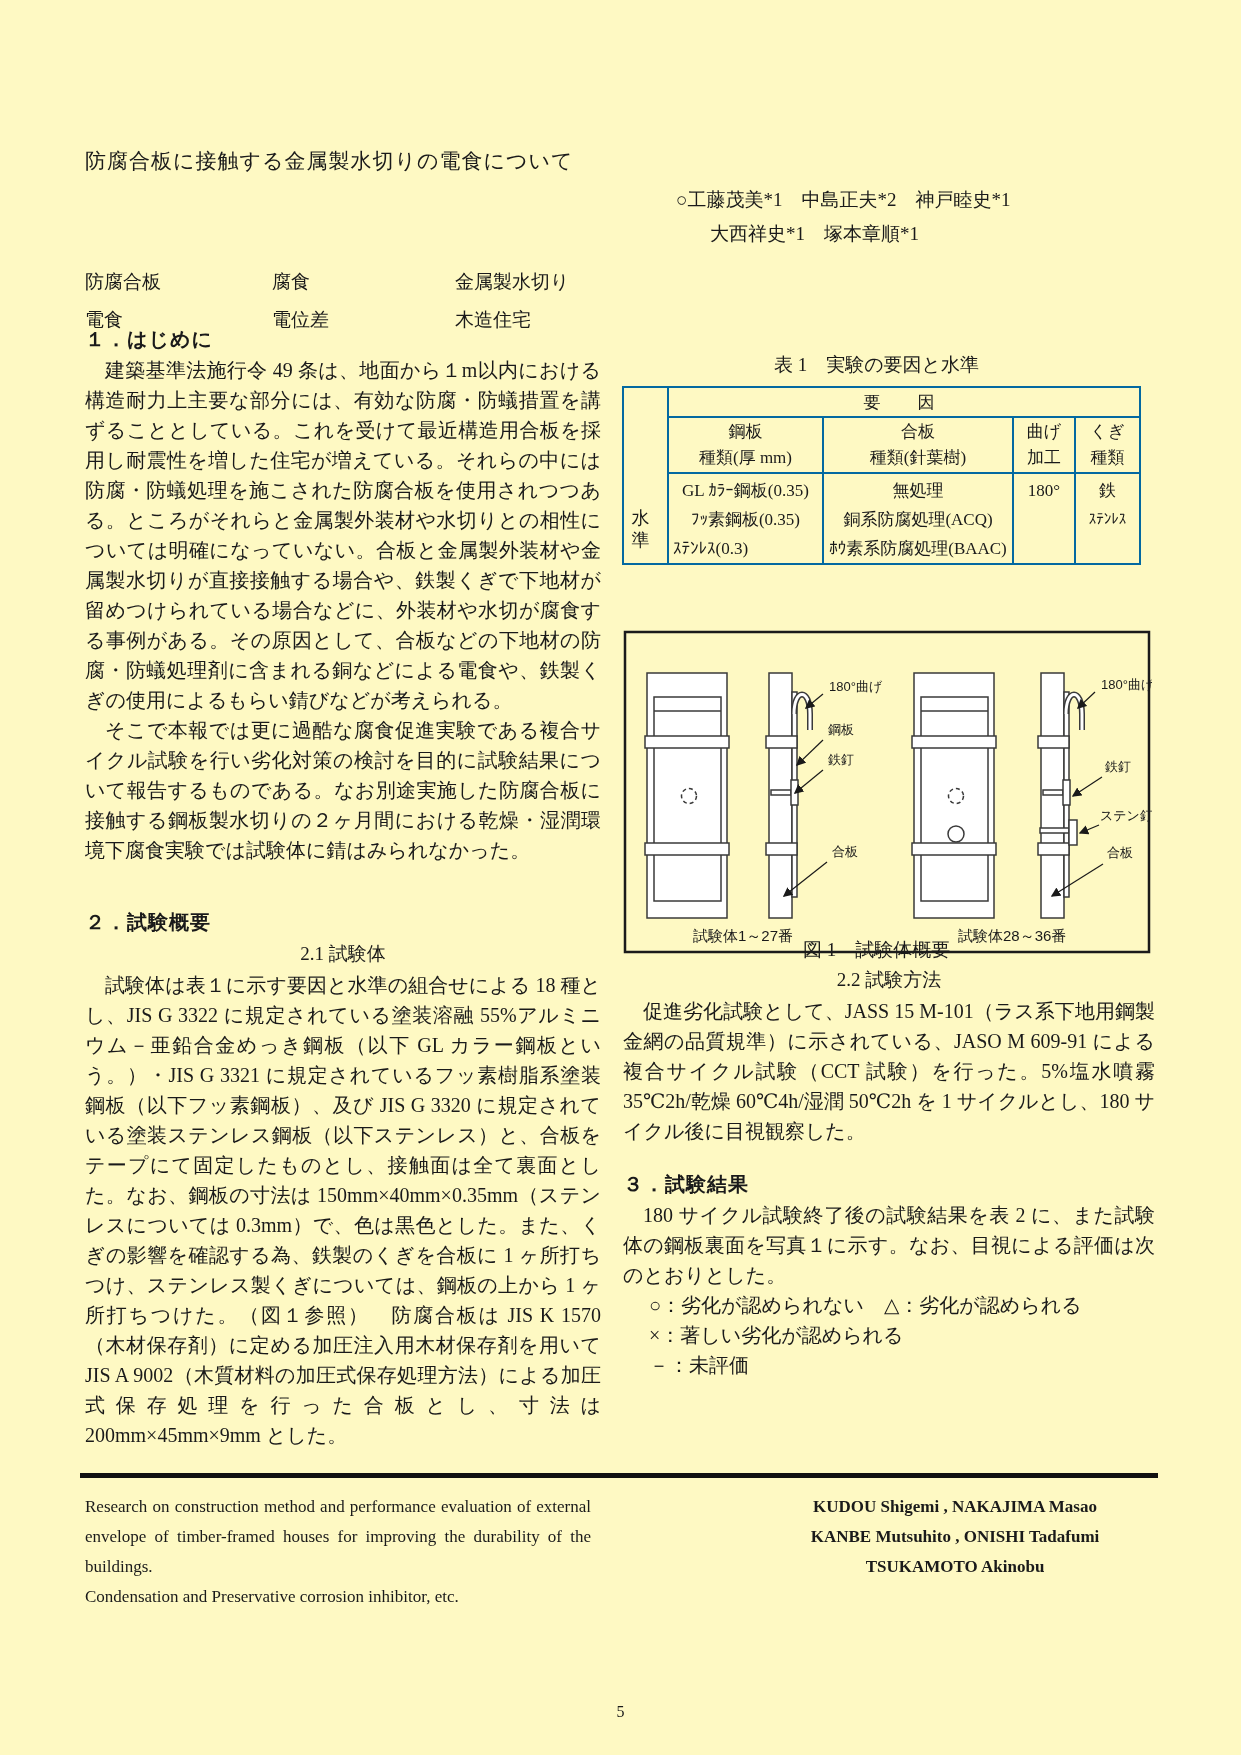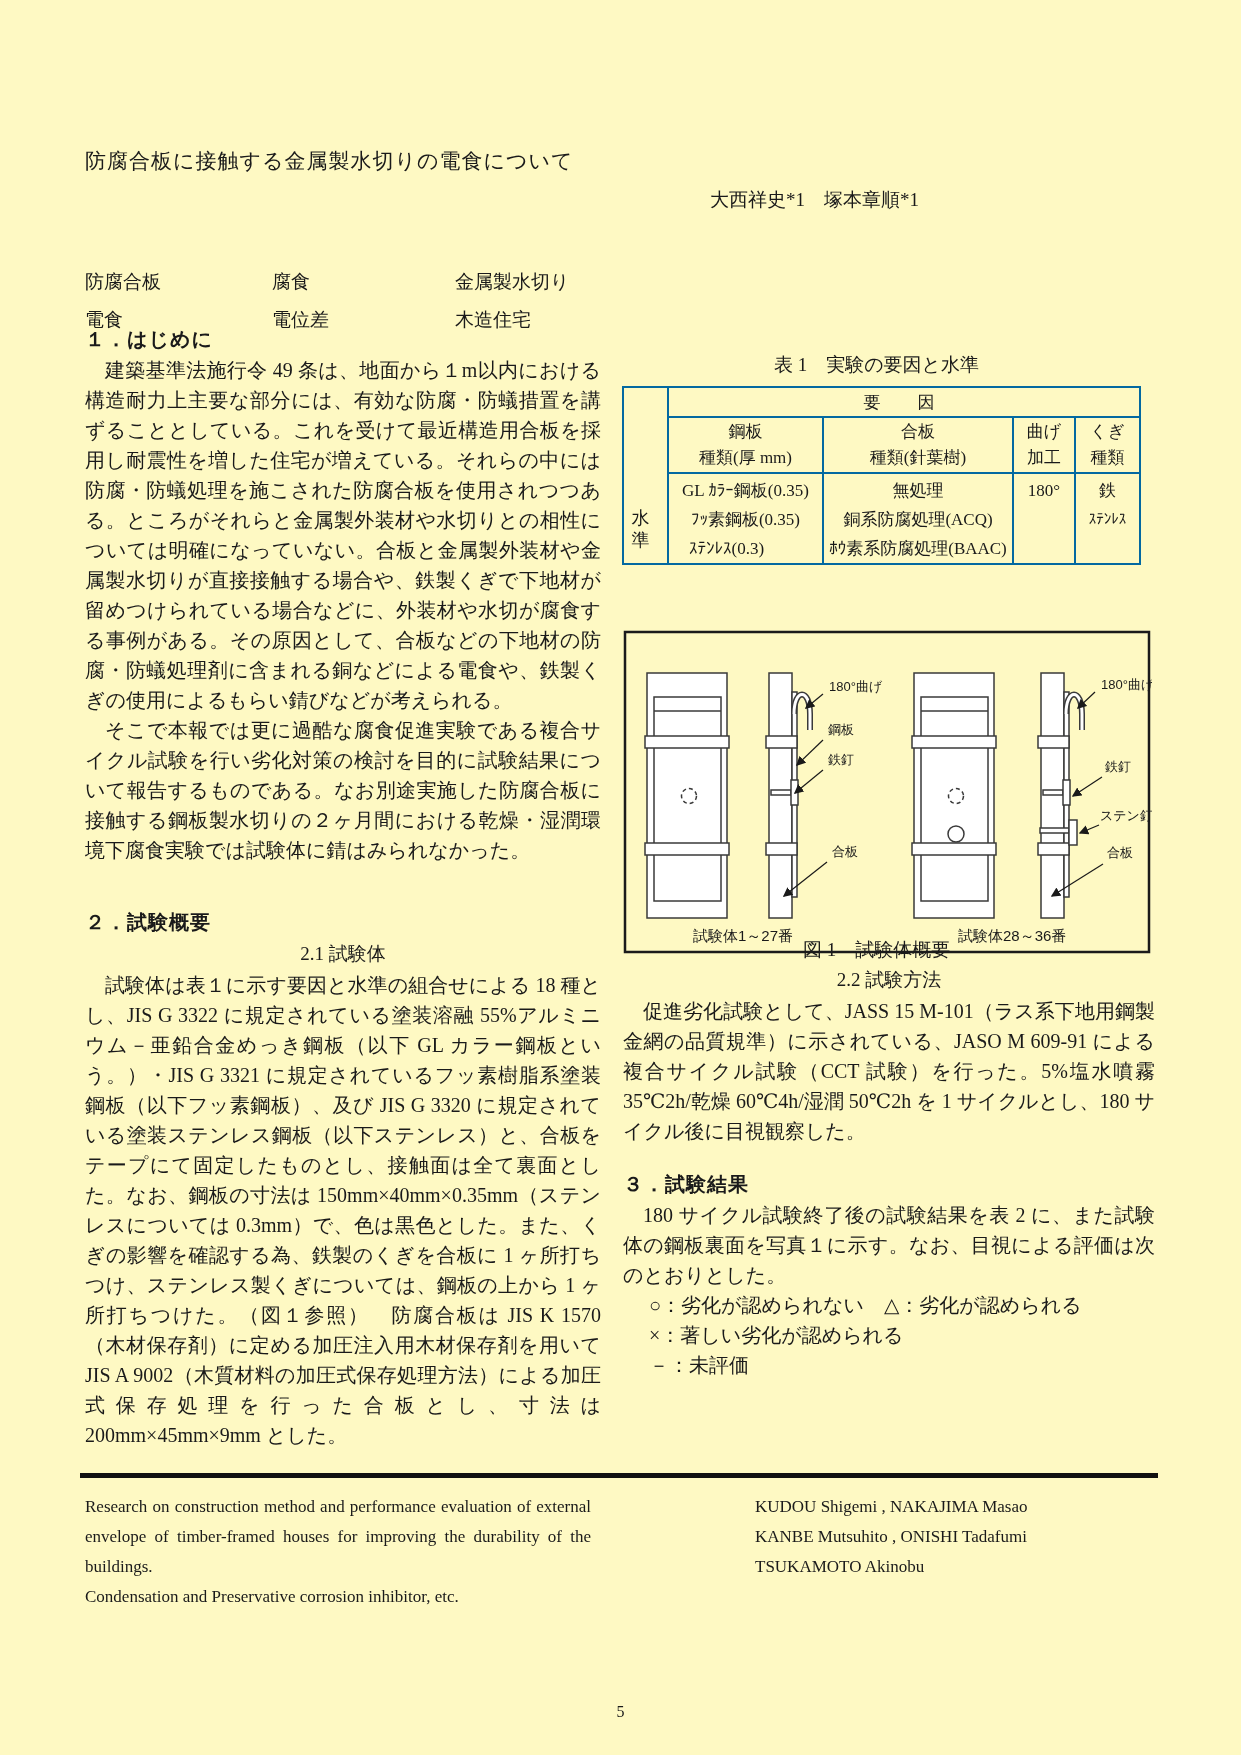--- a/index.html
+++ b/index.html
@@ -40,34 +40,35 @@
 
   .figwrap{position:absolute;left:623px;top:624px;}
   .fig-caption{position:absolute;left:623px;top:937px;width:507px;text-align:center;font-size:19px;}
   .colR1{left:623px;top:964px;width:532px;}
   .colR2{left:623px;top:1168px;width:532px;}
   .legend{margin:0;padding-left:26px;text-align:left;}
 
   .rule{position:absolute;left:80px;top:1473px;width:1078px;height:5px;background:#111;}
   .foot-left{position:absolute;left:85px;top:1492px;width:506px;font-size:17px;line-height:30px;text-align:justify;}
   .foot-left p{margin:0;}
-  .foot-right{position:absolute;left:755px;top:1492px;width:400px;font-size:17px;line-height:30px;text-align:left;}
+  .foot-right{position:absolute;left:755px;top:1492px;width:400px;font-size:17px;line-height:30px;text-align:center;font-weight:bold;}
   .pageno{position:absolute;left:0;top:1703px;width:1241px;text-align:center;font-size:16px;}
 
   svg text{font-family:"Liberation Sans","DejaVu Sans",sans-serif;font-size:13px;fill:#1a1a1a;}
   svg .cap{font-size:15px;}
 </style>
 </head>
 <body>
 
 <div class="page">
 
   <div class="title">防腐合板に接触する金属製水切りの電食について</div>
 
   <div class="authors">
+    <div class="l1">○工藤茂美*1　中島正夫*2　神戸睦史*1</div>
     <div class="l2">大西祥史*1　塚本章順*1</div>
   </div>
 
   <div class="keywords">
     <div class="kwrow">
       <span class="kw0">防腐合板</span>
       <span class="kw1">腐食</span>
       <span class="kw2">金属製水切り</span>
     </div>
     <div class="kwrow">
@@ -114,21 +115,21 @@
       </td>
       <td class="c4">
         <div>くぎ</div>
         <div>種類</div>
       </td>
     </tr>
     <tr class="rdata">
       <td class="c1">
         <div>GL ｶﾗｰ鋼板(0.35)</div>
         <div>ﾌｯ素鋼板(0.35)</div>
-        <div style="text-align:left;padding-left:4px;margin-left:16px;">ｽﾃﾝﾚｽ(0.3)</div>
+        <div style="text-align:left;padding-left:4px;">ｽﾃﾝﾚｽ(0.3)</div>
       </td>
       <td class="c2">
         <div>無処理</div>
         <div>銅系防腐処理(ACQ)</div>
         <div>ﾎｳ素系防腐処理(BAAC)</div>
       </td>
       <td class="c3">180°</td>
       <td class="c4">
         <div>鉄</div>
         <div class="hw">ｽﾃﾝﾚｽ</div>

